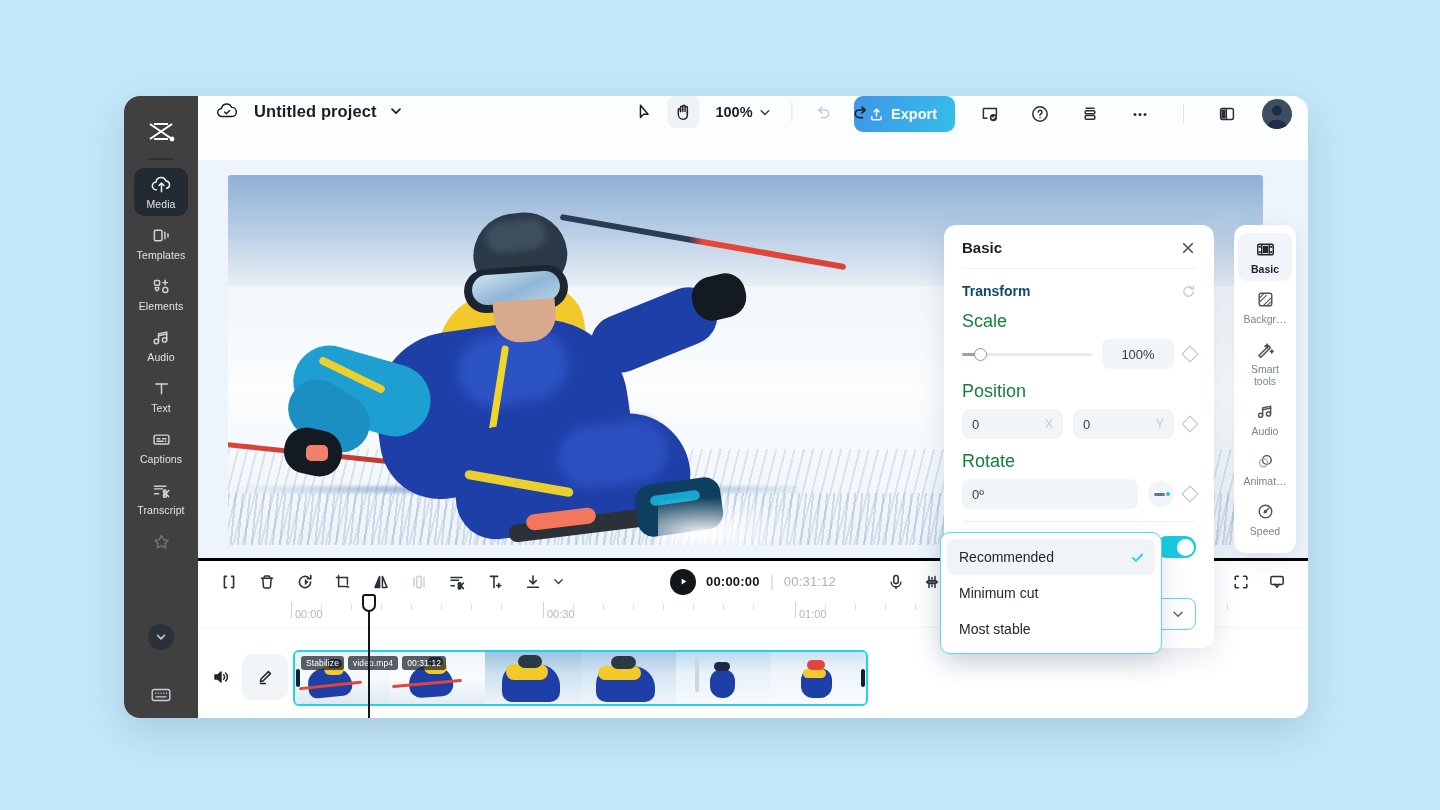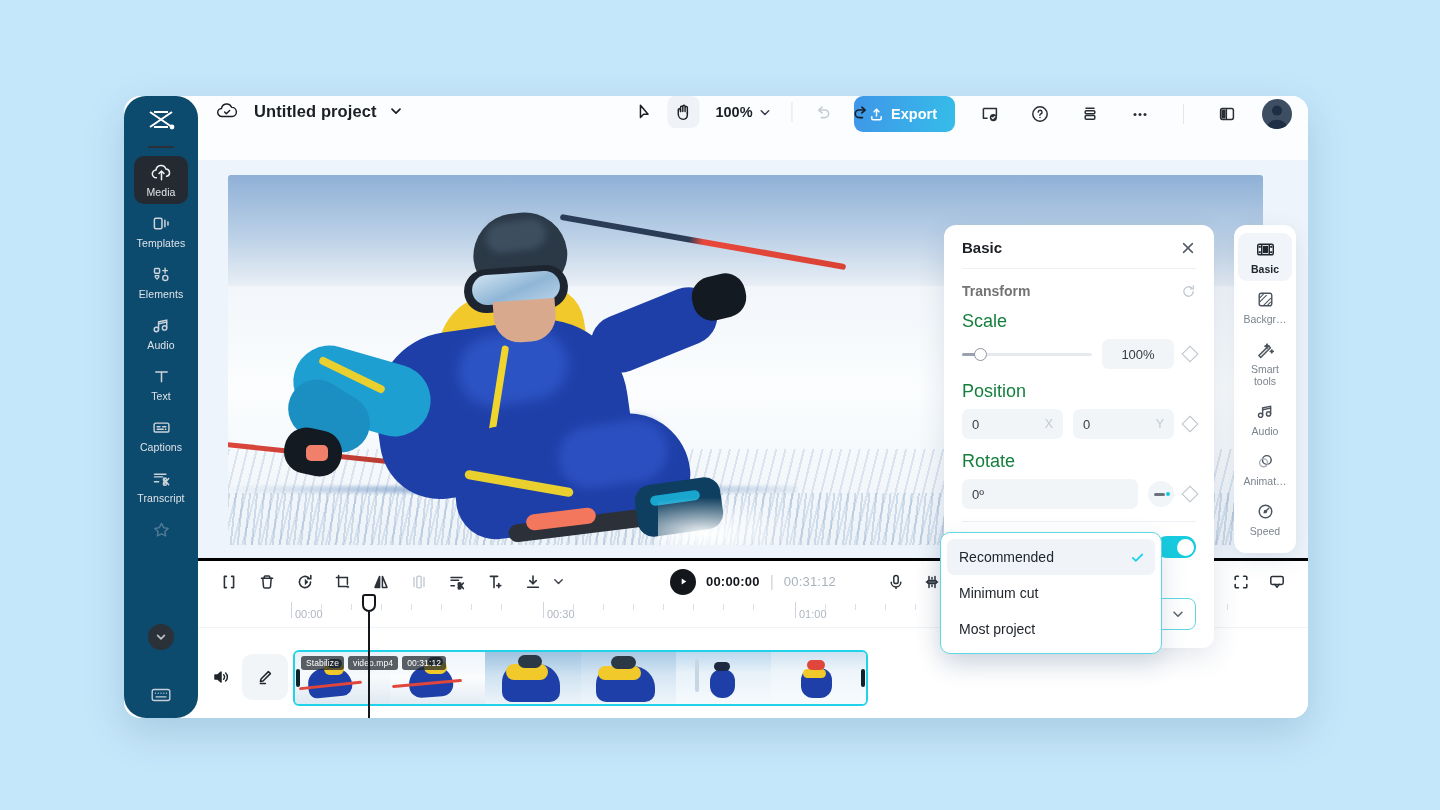--- a/index.html
+++ b/index.html
@@ -16,23 +16,23 @@
     position: absolute; left: 124px; top: 96px;
     width: 1184px; height: 622px;
     border-radius: 16px; overflow: hidden;
     display: flex;
     box-shadow: 0 14px 40px rgba(30,70,110,.18);
     background: #ffffff;
   }
 
   
   .leftrail {
-    width: 74px; background: #0c4a6e; flex: 0 0 74px;
+    width: 74px; background: #404040; flex: 0 0 74px;
     display: flex; flex-direction: column; align-items: center;
-    padding-top: 6px; position: relative; border-radius: 22px;
+    padding-top: 18px; position: relative;
   }
   .logo { width: 40px; height: 36px; display:flex; align-items:center; justify-content:center; margin-bottom: 6px;}
   .rail-sep { width: 26px; height: 2px; background: #2c3138; border-radius: 2px; margin: 2px 0 8px; }
   .rail-item {
     width: 54px; padding: 7px 0 6px; border-radius: 10px;
     display: flex; flex-direction: column; align-items: center; gap: 4px;
     color: #d7dbe0; cursor: pointer; margin-bottom: 3px;
   }
   .rail-item.active { background: #242a31; }
   .rail-item .lbl { font-size: 10.5px; letter-spacing: .1px; color: #dfe3e8; }
@@ -123,21 +123,21 @@
   
   .basicpanel {
     position: absolute; right: 94px; top: 65px; width: 270px;
     background: #fff; border-radius: 12px; padding: 14px 18px 18px;
     box-shadow: 0 8px 28px rgba(40,70,110,.14); z-index: 40;
   }
   .bp-head { display:flex; align-items:center; justify-content:space-between; padding-bottom: 12px; }
   .bp-title { font-size: 15px; font-weight: 700; color:#1b1f24; }
   .bp-rule { height:1px; background:#edf1f5; margin: 0 0 14px; }
   .bp-sec { display:flex; align-items:center; justify-content:space-between; margin-bottom: 12px; }
-  .bp-sec-t { font-size: 14px; font-weight:700; color:#737373; }
+  .bp-sec-t { font-size: 14px; font-weight:700; color:#0c4a6e; }
   .bp-lab { font-size: 18px; color:#15803d; margin-bottom: 7px; }
   .row { display:flex; align-items:center; gap: 10px; margin-bottom: 12px; }
   .slider { flex:1; position:relative; height:16px; display:flex; align-items:center; }
   .slider .trk { width:100%; height:3px; background:#e6eaef; border-radius:2px; }
   .slider .fil { position:absolute; left:0; width:17px; height:3px; background:#9aa3ad; border-radius:2px;}
   .slider .knb { position:absolute; left:12px; width:13px; height:13px; border-radius:50%; background:#fff; border:1.6px solid #8d96a1;}
   .numbox {
     height:30px; border-radius:7px; background:#f2f5f8; display:flex; align-items:center;
     padding: 0 10px; font-size:13px; color:#363c44;
   }
@@ -642,21 +642,21 @@
             <span>
               <svg width="15" height="15" viewBox="0 0 16 16" fill="none" stroke="#21d3e8" stroke-width="1.9" stroke-linecap="round" stroke-linejoin="round">
                   <path d="M3 8.4l3.2 3.2L13 4.8"></path>
                 </svg>
             </span>
           </div>
           <div class="dm-item">
             <span>Minimum cut</span>
           </div>
           <div class="dm-item">
-            <span>Most project</span>
+            <span>Most stable</span>
           </div>
         </div>
       </div>
 
       <div class="timeline">
 
         <div class="tl-tools">
           <div class="tt">
             <svg width="18" height="18" viewBox="0 0 18 18" fill="none" stroke="#2b3138" stroke-width="1.6" stroke-linecap="round">
                 <path d="M4.4 3.4v11.2M13.6 3.4v11.2M4.4 3.4h2M4.4 14.6h2M13.6 3.4h-2M13.6 14.6h-2"></path>

